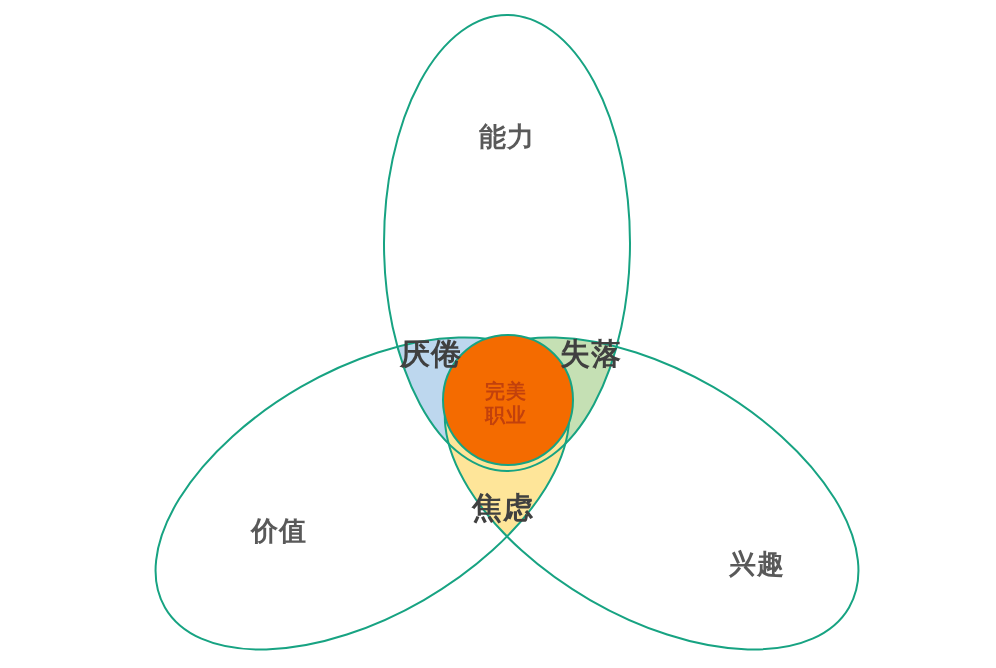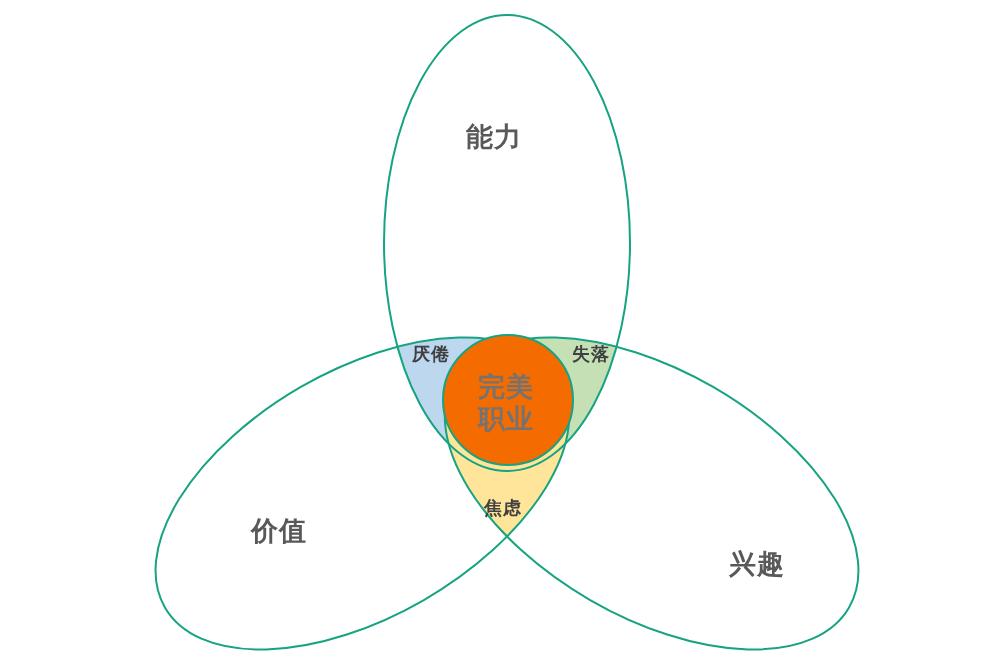--- a/index.html
+++ b/index.html
@@ -2,22 +2,22 @@
 <html><head>
   <meta charset="utf-8">
   <style>
     html, body { margin: 0; padding: 0; background: #ffffff; }
     body { width: 996px; height: 668px; position: relative; overflow: hidden;
            font-family: "DejaVu Sans", sans-serif; }
     svg { position: absolute; left: 0; top: 0; }
     .label { position: absolute; font-weight: bold; color: #595959;
              font-size: 27px; letter-spacing: 1px; white-space: nowrap;
              transform: translate(-50%, -50%); line-height: 1; }
-    .region-label { color: #404040; font-size: 18px; }
-    .center-label { color: #737373; font-size: 27px; text-align: center; line-height: 1.2; }
+    .region-label { color: #404040; font-size: 30px; }
+    .center-label { color: #c2410c; font-size: 20px; text-align: center; line-height: 1.2; }
   </style>
 </head>
 <body>
 
 <svg width="996" height="668" viewBox="0 0 996 668">
   <defs>
     <clipPath id="clipTop">
         <ellipse cx="507" cy="243" rx="123" ry="228"></ellipse>
       </clipPath>
     <clipPath id="clipLeft">
@@ -38,21 +38,21 @@
     <ellipse cx="507" cy="243" rx="123" ry="228" transform="rotate(120 507 410)" fill="#fee599"></ellipse>
   </g>
 
   <ellipse cx="507" cy="243" rx="123" ry="228" fill="none" stroke="#17a382" stroke-width="2"></ellipse>
   <ellipse cx="507" cy="243" rx="123" ry="228" transform="rotate(-120 507 410)" fill="none" stroke="#17a382" stroke-width="2"></ellipse>
   <ellipse cx="507" cy="243" rx="123" ry="228" transform="rotate(120 507 410)" fill="none" stroke="#17a382" stroke-width="2"></ellipse>
 
   <circle cx="508" cy="400" r="65" fill="#f46b00" stroke="#17a382" stroke-width="2"></circle>
 </svg>
 
-<div class="label" style="left:494px; top:136px;">能力</div>
+<div class="label" style="left:507px; top:136px;">能力</div>
 <div class="label" style="left:279px; top:530px;">价值</div>
 <div class="label" style="left:757px; top:563px;">兴趣</div>
 
 <div class="label region-label" style="left:431px; top:354px;">厌倦</div>
 <div class="label region-label" style="left:591px; top:354px;">失落</div>
 <div class="label region-label" style="left:503px; top:484px;margin-top:24px;">焦虑</div>
 
 <div class="label center-label" style="left:506px; top:403px;">
   <div>完美</div>
   <div>职业</div>

